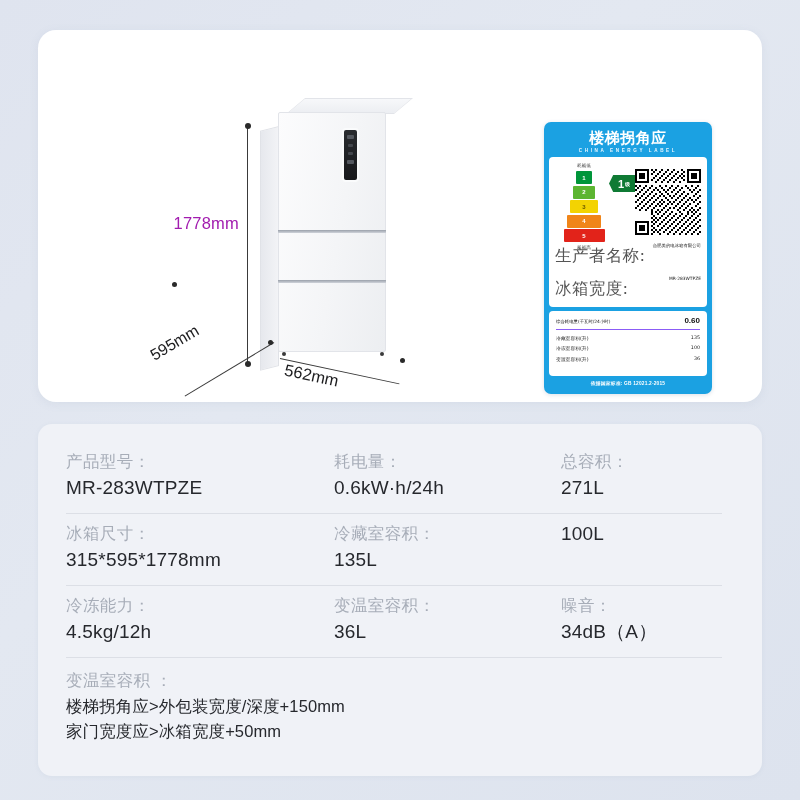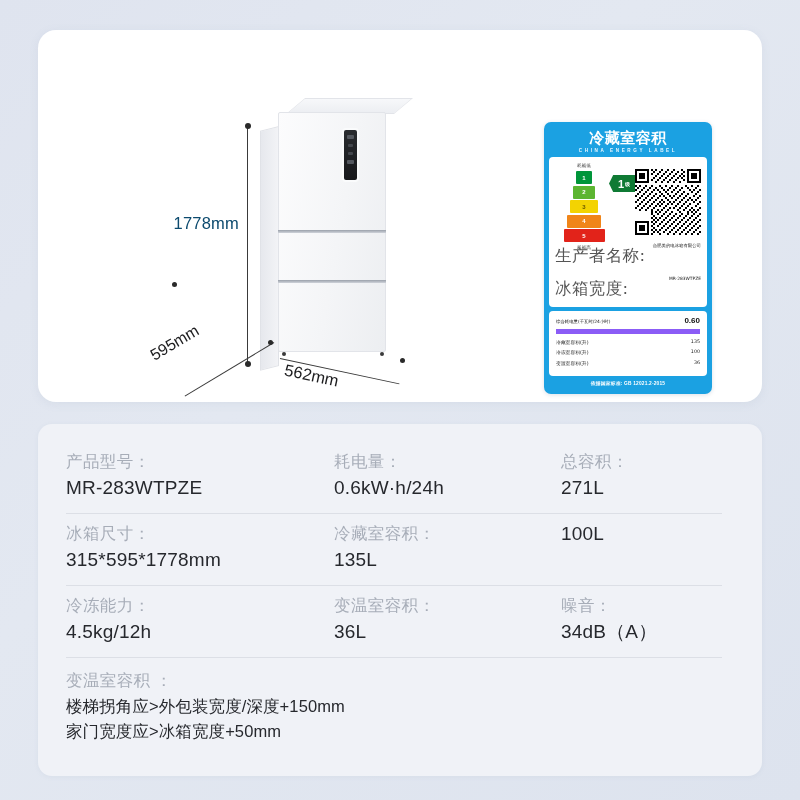--- a/index.html
+++ b/index.html
@@ -15,21 +15,21 @@
   .hero-card{
     position:absolute;left:38px;top:30px;width:724px;height:372px;
     background:#ffffff;border-radius:18px;
     box-shadow:0 2px 10px rgba(120,135,165,.10);
   }
 
   
   .fridge-wrap{position:absolute;left:150px;top:60px;width:260px;height:310px;}
   .dim-h-label{
     position:absolute;left:-45px;top:124px;width:96px;text-align:right;
-    font-size:16.5px;color:#0c4a6e;letter-spacing:.2px;
+    font-size:16.5px;color:#a21caf;letter-spacing:.2px;
   }
   .vline{position:absolute;left:59px;top:36px;width:1px;height:238px;background:#3a3a3a;}
   .vline:before,.vline:after{
     content:"";position:absolute;left:-2.5px;width:6px;height:6px;border-radius:50%;
     background:#2a2a2a;
   }
   .vline:before{top:-3px;} .vline:after{bottom:-3px;}
 
   .fridge{position:absolute;left:72px;top:22px;width:126px;height:258px;}
   
@@ -121,21 +121,21 @@
   .qr svg{display:block;}
   .maker{position:absolute;left:6px;right:6px;bottom:5px;font-size:4.4px;color:#222;}
   .maker div{display:flex;justify-content:space-between;margin-top:7px;
     font-family:"DejaVu Sans",sans-serif;}
   .maker .k{color:#555;}
   .e-table{
     background:#fff;border-radius:4px;margin-top:4px;padding:5px 7px;box-sizing:border-box;
     flex:1;display:flex;flex-direction:column;
   }
   .e-main{display:flex;justify-content:space-between;align-items:baseline;
-    border-bottom:5px solid #8b5cf6;padding-bottom:4px;}
+    border-bottom:1px solid #8b5cf6;padding-bottom:4px;}
   .e-main .lbl{font-size:6px;font-weight:bold;color:#111;font-family:"DejaVu Sans",sans-serif;}
   .e-main .lbl span{font-weight:normal;font-size:4.4px;}
   .e-main .val{font-size:8px;font-weight:bold;color:#111;}
   .e-row{display:flex;justify-content:space-between;font-size:4.8px;color:#222;margin-top:4.5px;
     font-family:"DejaVu Sans",sans-serif;}
   .e-foot{height:13px;display:flex;align-items:center;justify-content:center;
     color:#fff;font-size:4.8px;font-weight:bold;letter-spacing:.2px;}
 
   
   .spec-card{
@@ -187,21 +187,21 @@
       <div class="dot" style="left:212px;top:268px;"></div>
       <div class="dim-width"></div>
 
       <div class="dim-depth-label">595mm</div>
       <div class="dim-width-label">562mm</div>
     </div>
 
     <div class="energy">
 
       <div class="e-head">
-        <div class="cn">冷藏室容积</div>
+        <div class="cn">楼梯拐角应</div>
         <div class="en">CHINA ENERGY LABEL</div>
       </div>
 
       <div class="e-body">
         <div class="pyr-col">
           <div class="pyr-cap">耗能低</div>
           <div class="pyr">
             <div class="bar b1">1</div>
             <div class="bar b2">2</div>
             <div class="bar b3">3</div>

